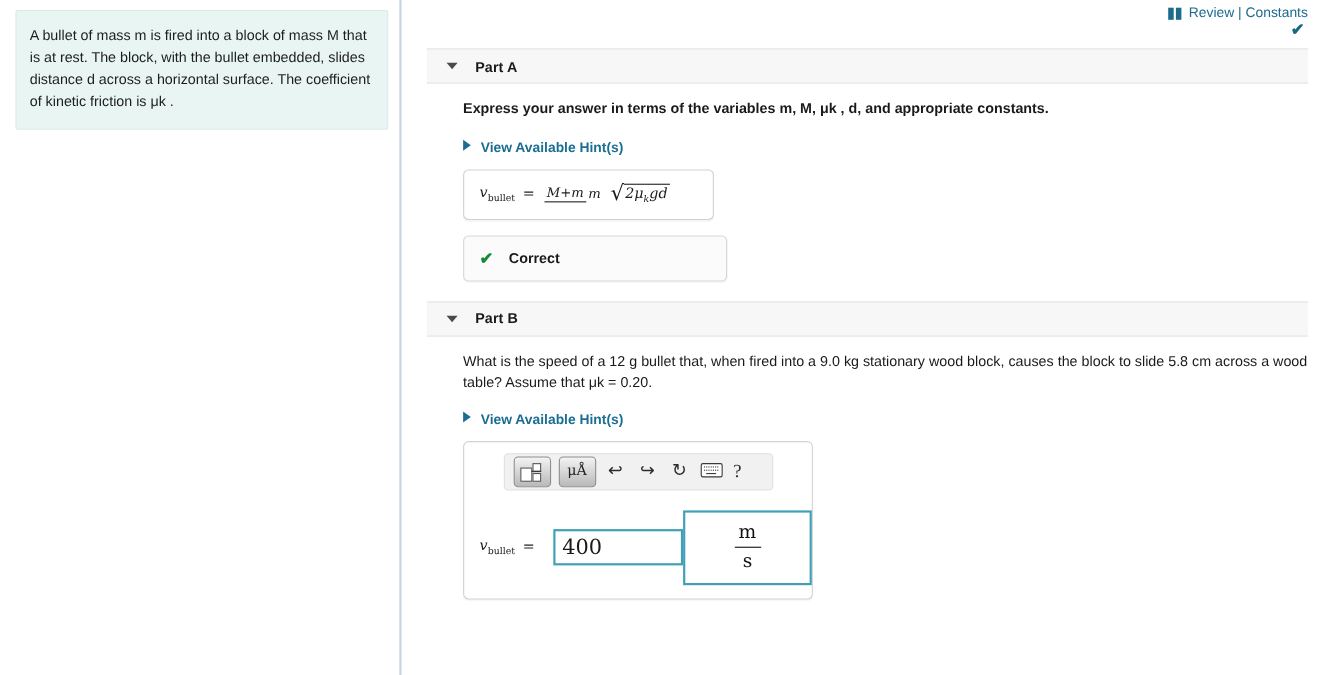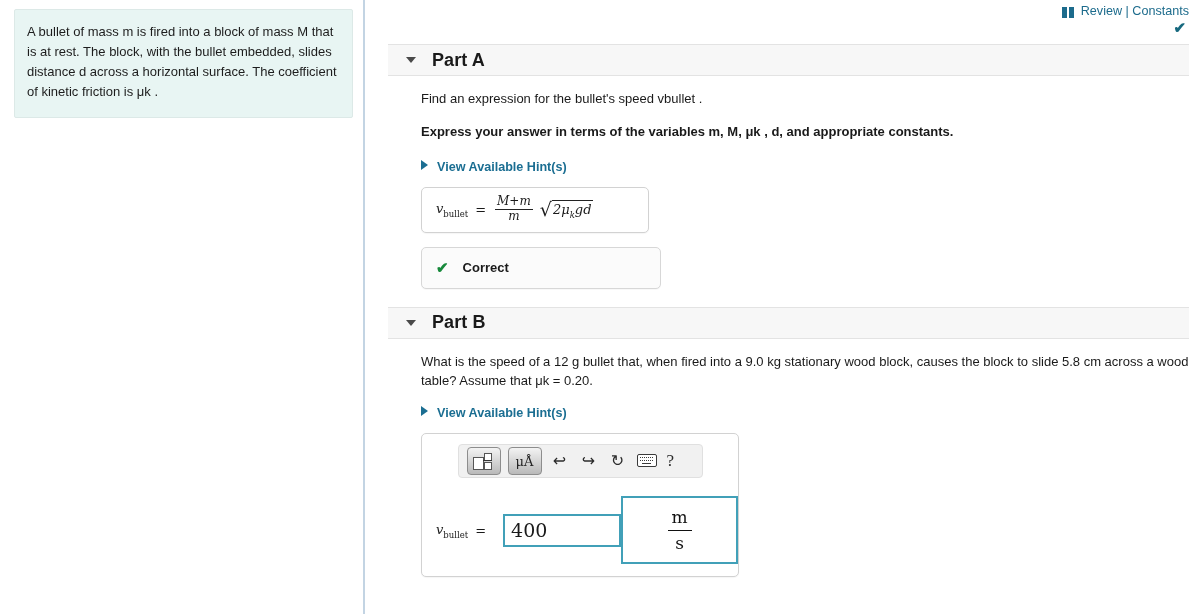--- a/index.html
+++ b/index.html
@@ -108,21 +108,21 @@
   }
   .caret {
     width: 0; height: 0;
     border-left: 5px solid transparent;
     border-right: 5px solid transparent;
     border-top: 6px solid #4a4a4a;
     margin-right: 16px;
   }
   .part-title {
     font-weight: bold;
-    font-size: 18px;
+    font-size: 13px;
     color: #1a1a1a;
     letter-spacing: .1px;
   }
 
   .part-body {
     padding: 14px 11px 0 54px;
   }
   .q-text {
     font-size: 13px;
     line-height: 1.45;
@@ -177,21 +177,20 @@
     font-size: 8.5px;
     font-style: normal;
   }
   .eqsign {
     font-family: "DejaVu Serif", serif;
     font-size: 13px;
     margin: 0 9px 0 7px;
   }
   .frac {
     display: inline-flex;
-    flex-direction: column;
     align-items: center;
     font-family: "DejaVu Serif", serif;
     font-style: italic;
     font-size: 12px;
     vertical-align: middle;
     line-height: 1.15;
   }
   .frac .num { border-bottom: 1px solid #222; padding: 0 2px; }
   .frac .den { padding: 0 2px; }
   .sqrt {
@@ -434,21 +433,20 @@
     <div class="check-row">
       <span class="tick-teal">✔</span>
     </div>
 
     <div class="part-header">
       <span class="caret"></span>
       <span class="part-title">Part A</span>
     </div>
 
     <div class="part-body">
-      <p class="q-text">Find an expression for the bullet's speed vbullet .</p>
       <p class="q-bold">Express your answer in terms of the variables m, M, μk , d, and appropriate constants.</p>
 
       <a class="hint-link">
         <span class="hint-caret"></span>
         <span>View Available Hint(s)</span>
       </a>
 
       <div class="answer-box">
         <span class="mathvar">
           <span>v</span><sub>bullet</sub>

